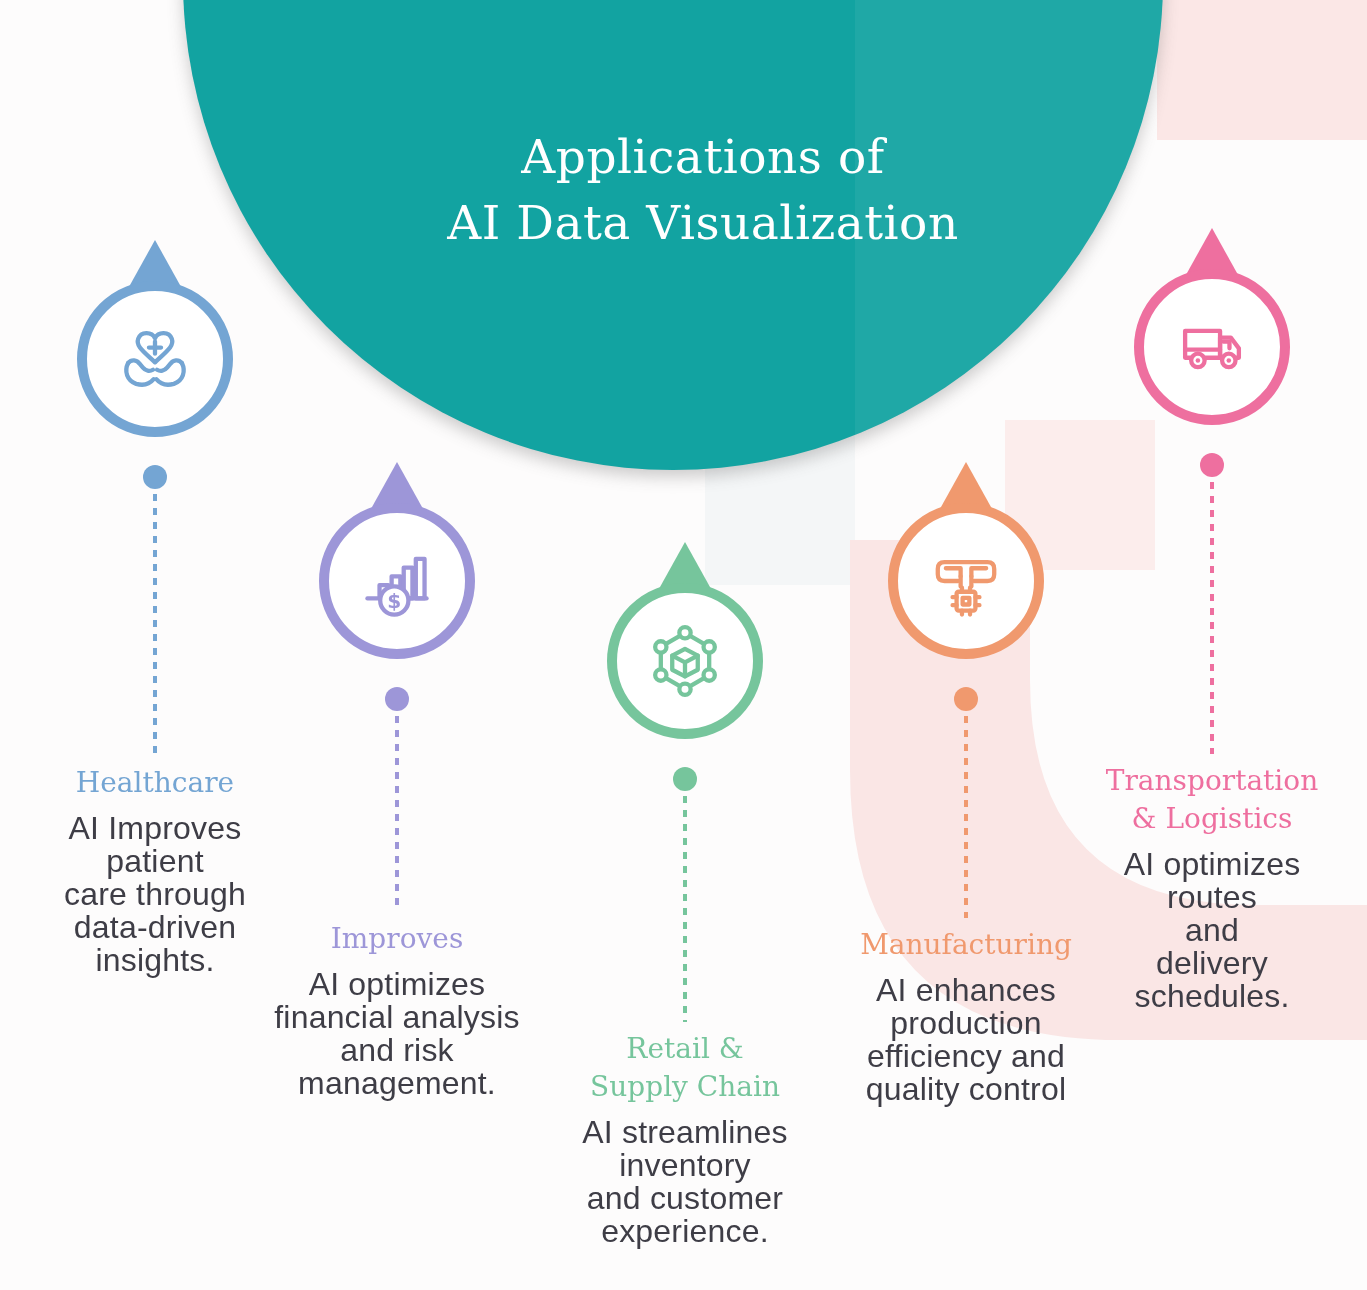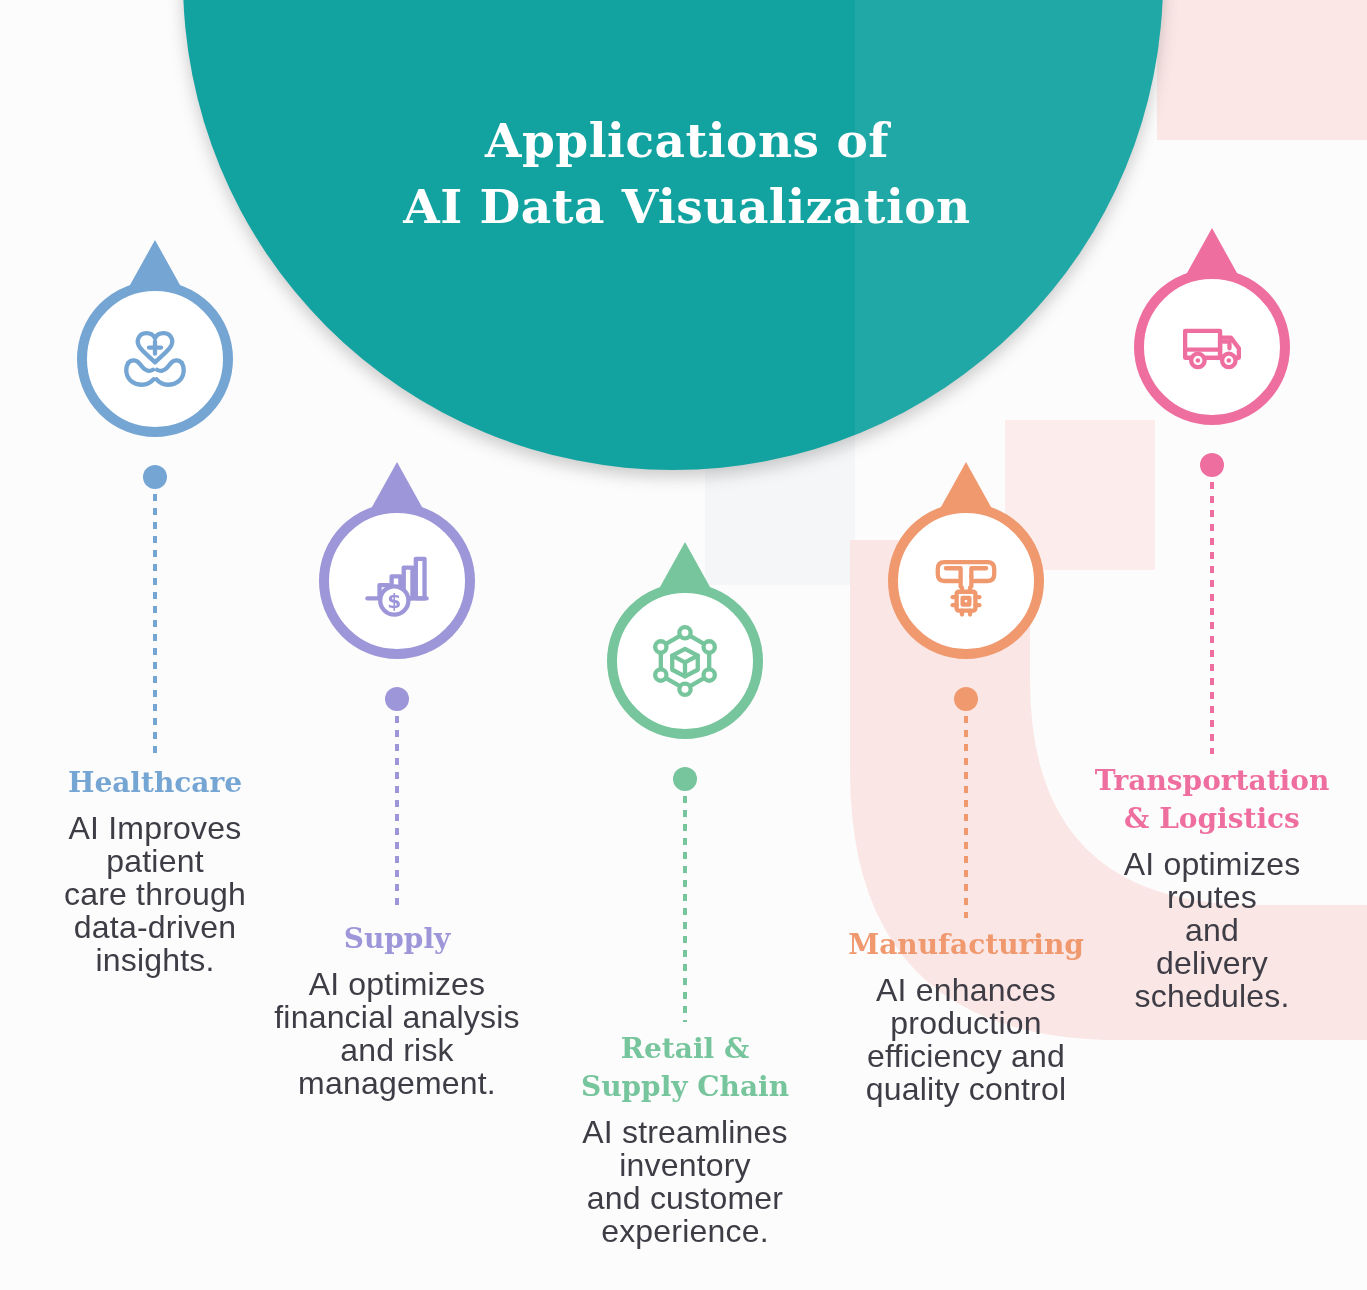--- a/index.html
+++ b/index.html
@@ -16,23 +16,23 @@
   .bg-band{position:absolute;left:840px;top:410px;z-index:0;}
   
   .teal-circle{
     position:absolute;left:183px;top:-510px;width:980px;height:980px;
     border-radius:50%;background:#12A3A1;z-index:1;overflow:hidden;
     box-shadow:0 7px 16px rgba(80,80,80,.28);
   }
   .teal-band{position:absolute;left:672px;top:0;width:312px;height:100%;
     background:rgba(255,255,255,.055);}
   .title{
-    position:absolute;left:247px;top:108px;width:880px;z-index:2;margin:0;
+    position:absolute;left:247px;top:108px;width:880px;z-index:2;margin:16px;
     text-align:center;color:#FFFFFF;font-family:"DejaVu Serif", serif;
-    font-size:47px;font-weight:700;line-height:66px;white-space:pre-line;
+    font-size:47px;font-weight:400;line-height:66px;white-space:pre-line;
     letter-spacing:.5px;
   }
   
   .group{
     position:absolute;width:280px;z-index:3;display:flex;
     flex-direction:column;align-items:center;
   }
   .g0{left:15px;  top:240px;}
   .g1{left:257px; top:462px;}
   .g2{left:545px; top:542px;}
@@ -52,21 +52,21 @@
     border:10px solid var(--accent);display:flex;align-items:center;
     justify-content:center;position:relative;z-index:1;
   }
   .dot{width:24px;height:24px;border-radius:50%;background:var(--accent);margin-top:28px;}
   .dash{
     width:3.5px;margin-top:5px;
     background:repeating-linear-gradient(to bottom,var(--accent) 0 7px,transparent 7px 14px);
   }
   .heading{
     margin:8px 0 0 0;text-align:center;color:var(--accent);
-    font-family:"DejaVu Serif", serif;font-size:28px;font-weight:700;
+    font-family:"DejaVu Serif", serif;font-size:28px;font-weight:400;
     line-height:38px;white-space:pre-line;
   }
   .desc{
     margin:10px 0 0 0;text-align:center;color:#3E3D46;
     font-size:32px;line-height:33px;white-space:pre-line;letter-spacing:.2px;
   }
   
   .icon-circle svg{width:86px;height:86px;}
   .st{stroke:var(--accent);fill:none;stroke-width:3.2;stroke-linecap:round;stroke-linejoin:round;}
   .fl{fill:var(--accent);stroke:none;}
@@ -123,21 +123,21 @@
         <rect class="st" x="19" y="35" width="6.5" height="10"></rect>
         <rect class="st" x="28" y="28.5" width="6.5" height="16.5"></rect>
         <rect class="st" x="37" y="22" width="6.5" height="23"></rect>
         <rect class="st" x="46" y="15.5" width="6.5" height="29.5"></rect>
         <circle class="wfl" cx="30" cy="46.5" r="10.5"></circle>
         <text class="dollar" x="30" y="52">$</text>
       </svg>
     </div>
     <div class="dot"></div>
     <div class="dash"></div>
-    <h2 class="heading">Supply</h2>
+    <h2 class="heading">Improves</h2>
     <p class="desc">AI optimizes
 financial analysis
 and risk
 management.</p>
   </div>
 
   <div class="group g3" style="--accent: #F0996E;">
     <div class="pointer"></div>
     <div class="icon-circle">
       <svg viewBox="0 0 64 64">

